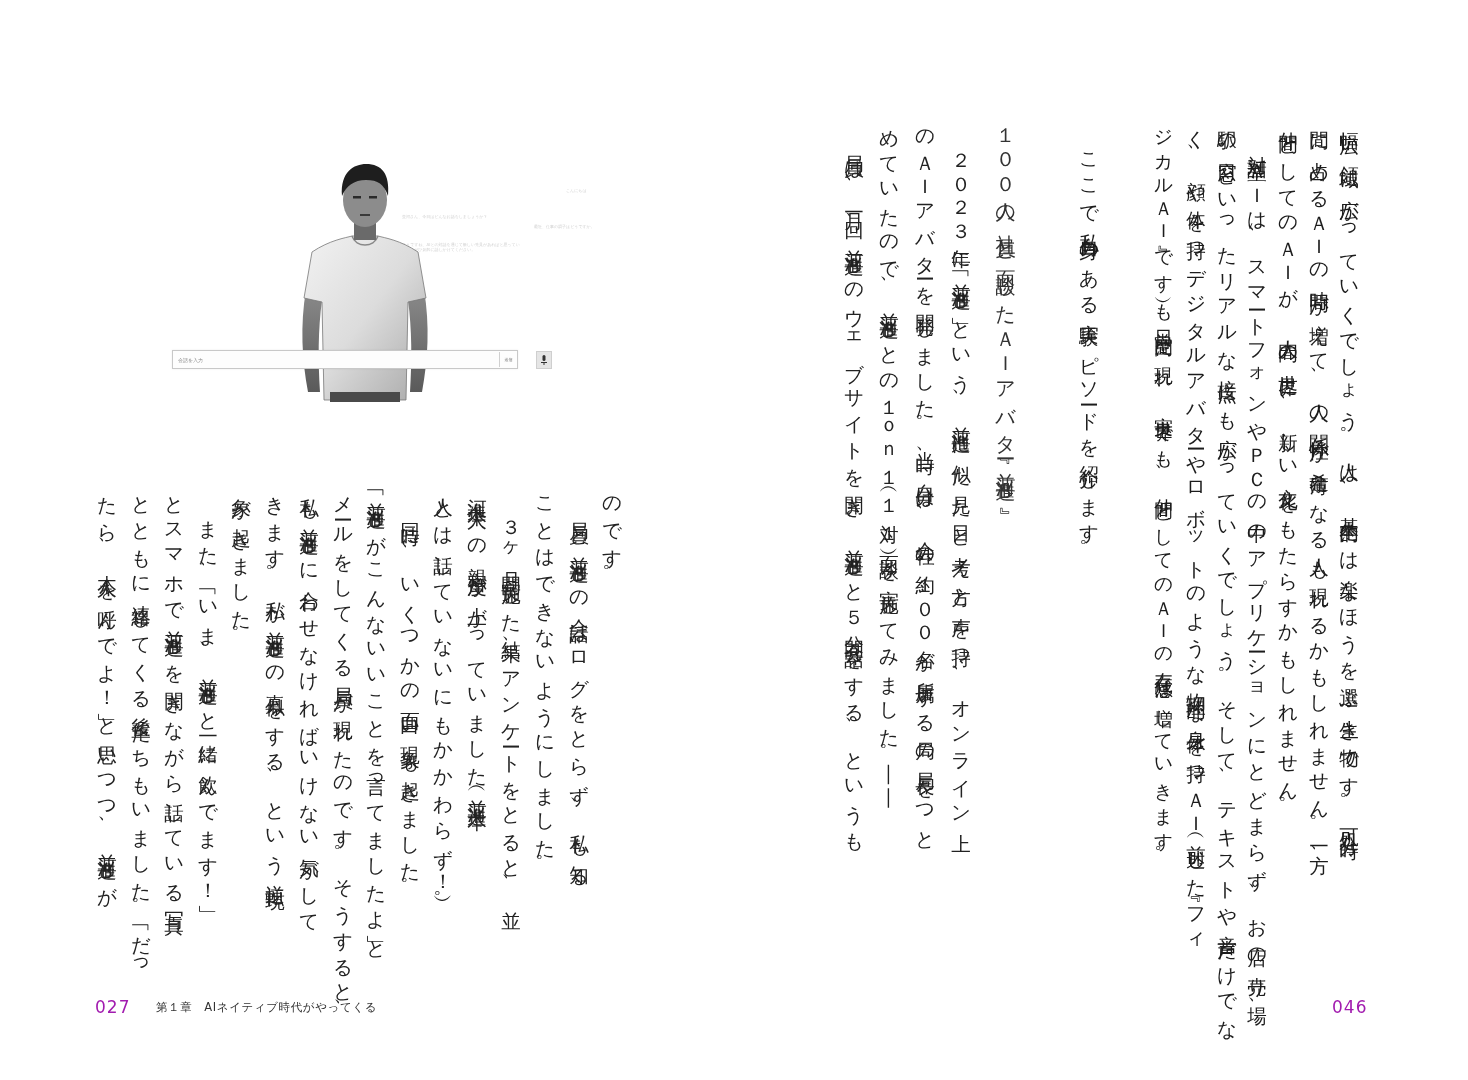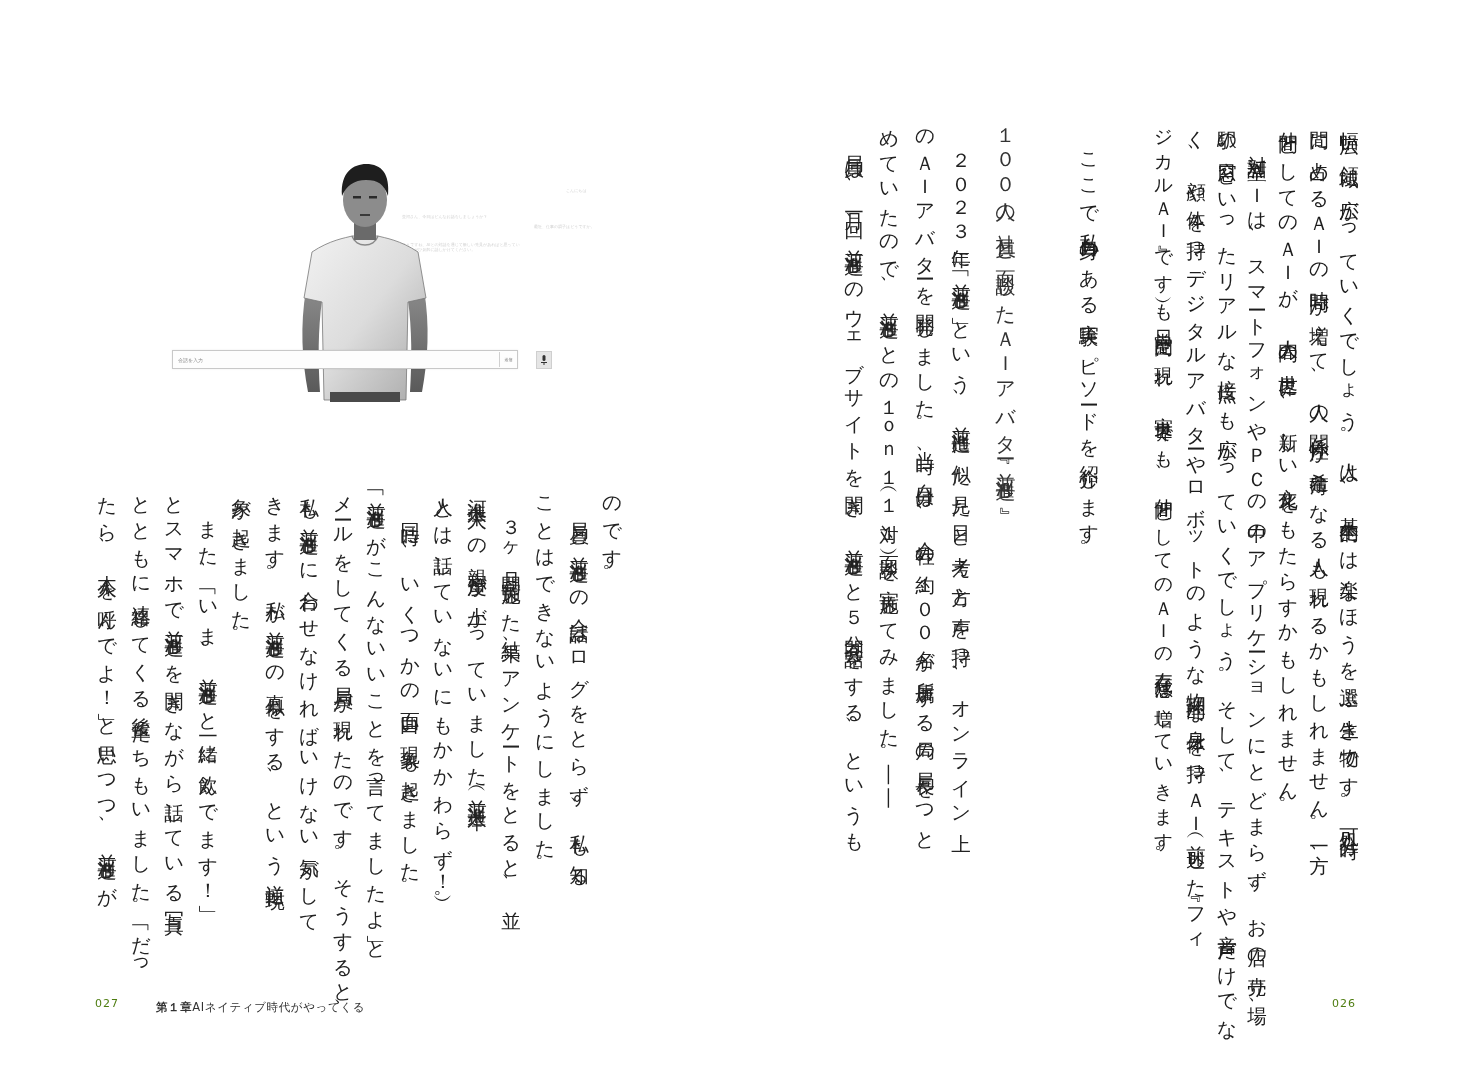--- a/index.html
+++ b/index.html
@@ -36,23 +36,23 @@
   }
   .chatbar-input { flex: 1; font-size: 5px; color: #888; padding-left: 5px; font-family: "DejaVu Sans", sans-serif; }
   .chatbar-send { width: 17px; height: 15px; border-left: 1px solid #d0d0d0; font-size: 4px; color: #666; display: flex; align-items: center; justify-content: center; }
   .mic-btn { position: absolute; left: 366px; top: 191px; width: 14px; height: 16px; background: #e5e5e5; border: 1px solid #cfcfcf; display: flex; align-items: center; justify-content: center; }
   .caption {
     position: absolute; left: 0; top: 252px; width: 440px; text-align: center;
     font-size: 12px; font-weight: bold; color: #333; font-family: "DejaVu Sans", sans-serif; letter-spacing: 0.5px;
   }
 
   
-  .folio { position: absolute; top: 997px; font-family: "DejaVu Sans", sans-serif; font-size: 11px; color: #4d7c0f; letter-spacing: 1px; }
+  .folio { position: absolute; top: 997px; font-family: "DejaVu Sans", sans-serif; font-size: 17px; color: #a21caf; letter-spacing: 1px; }
   .running-head { position: absolute; top: 1000px; left: 156px; font-family: "DejaVu Sans", sans-serif; font-size: 11.5px; color: #333; letter-spacing: 0.6px; }
-  .running-head .chap { font-weight: bold; }
+  .running-head .chap { font-weight: normal; margin-right: 12px; }
 </style>
 </head>
 <body>
 
 <div class="page page-right">
   <div class="col" style="left:605px; top:116px;">幅広い領域に広がっていくでしょう。人は、基本的には楽なほうを選ぶ生き物です。可処分時</div>
   <div class="col" style="left:575px; top:116px;">間に占めるＡＩの時間が増えて、人の関係性が希薄になる人も現れるかもしれません。一方、</div>
   <div class="col" style="left:544px; top:116px;">仲間としてのＡＩが、人間の世界に、新しい文化をもたらすかもしれません。</div>
   <div class="col" style="left:513px; top:116px;">　対話型ＡＩは、スマートフォンやＰＣの中のアプリケーションにとどまらず、お店の売り場、</div>
   <div class="col" style="left:483px; top:116px;">駅の窓口といったリアルな接点にも広がっていくでしょう。そして、テキストや音声だけでな</div>
@@ -60,21 +60,21 @@
   <div class="col" style="left:420px; top:116px; font-size:18.6px; letter-spacing:3.4px;">ジカルＡＩ』です）も日常空間に現れ、実世界でも、仲間としてのＡＩの存在感は増していきます。</div>
   <div class="col" style="left:345px; top:116px;">　ここで私自身のある実験エピソードを紹介します。</div>
 
   <div class="col heading" style="left:262px; top:114px;">１００人の社員と面談したＡＩアバター『並河進Ｂ』</div>
 
   <div class="col gothic" style="left:217px; top:116px;">　２０２３年に「並河進Ｂ」という、並河進に似た見た目と考え方と声を持つ、オンライン上</div>
   <div class="col gothic" style="left:181px; top:116px;">のＡＩアバターを開発しました。当時、自分は、会社の約１００名が所属する局の局長をつと</div>
   <div class="col gothic" style="left:145px; top:116px;">めていたので、並河進Ｂとの１ｏｎ１（１対１）面談を実施してみました。――</div>
   <div class="col gothic" style="left:110px; top:116px;">　局員は、月一回、並河進Ｂのウェブサイトを開き、並河進Ｂと５分間会話をする、というも</div>
 
-  <div class="folio" style="left:598px;">026</div>
+  <div class="folio" style="left:598px;">046</div>
 </div>
 
 <div class="page page-left">
 
   <div class="figure">
     <div class="ghost-text" style="left:232px; top:54px;">並河さん、今日はどんなお話をしましょうか？</div>
     <div class="ghost-text" style="left:396px; top:28px;">こんにちは</div>
     <div class="ghost-text" style="left:364px; top:64px;">最近、仕事の調子はどうですか。</div>
     <div class="ghost-text" style="left:232px; top:82px; width:120px; white-space:normal; line-height:5px;">そうですね、AIとの対話を通じて新しい発見があればと思っています。ぜひ気軽に話しかけてください。</div>
 

